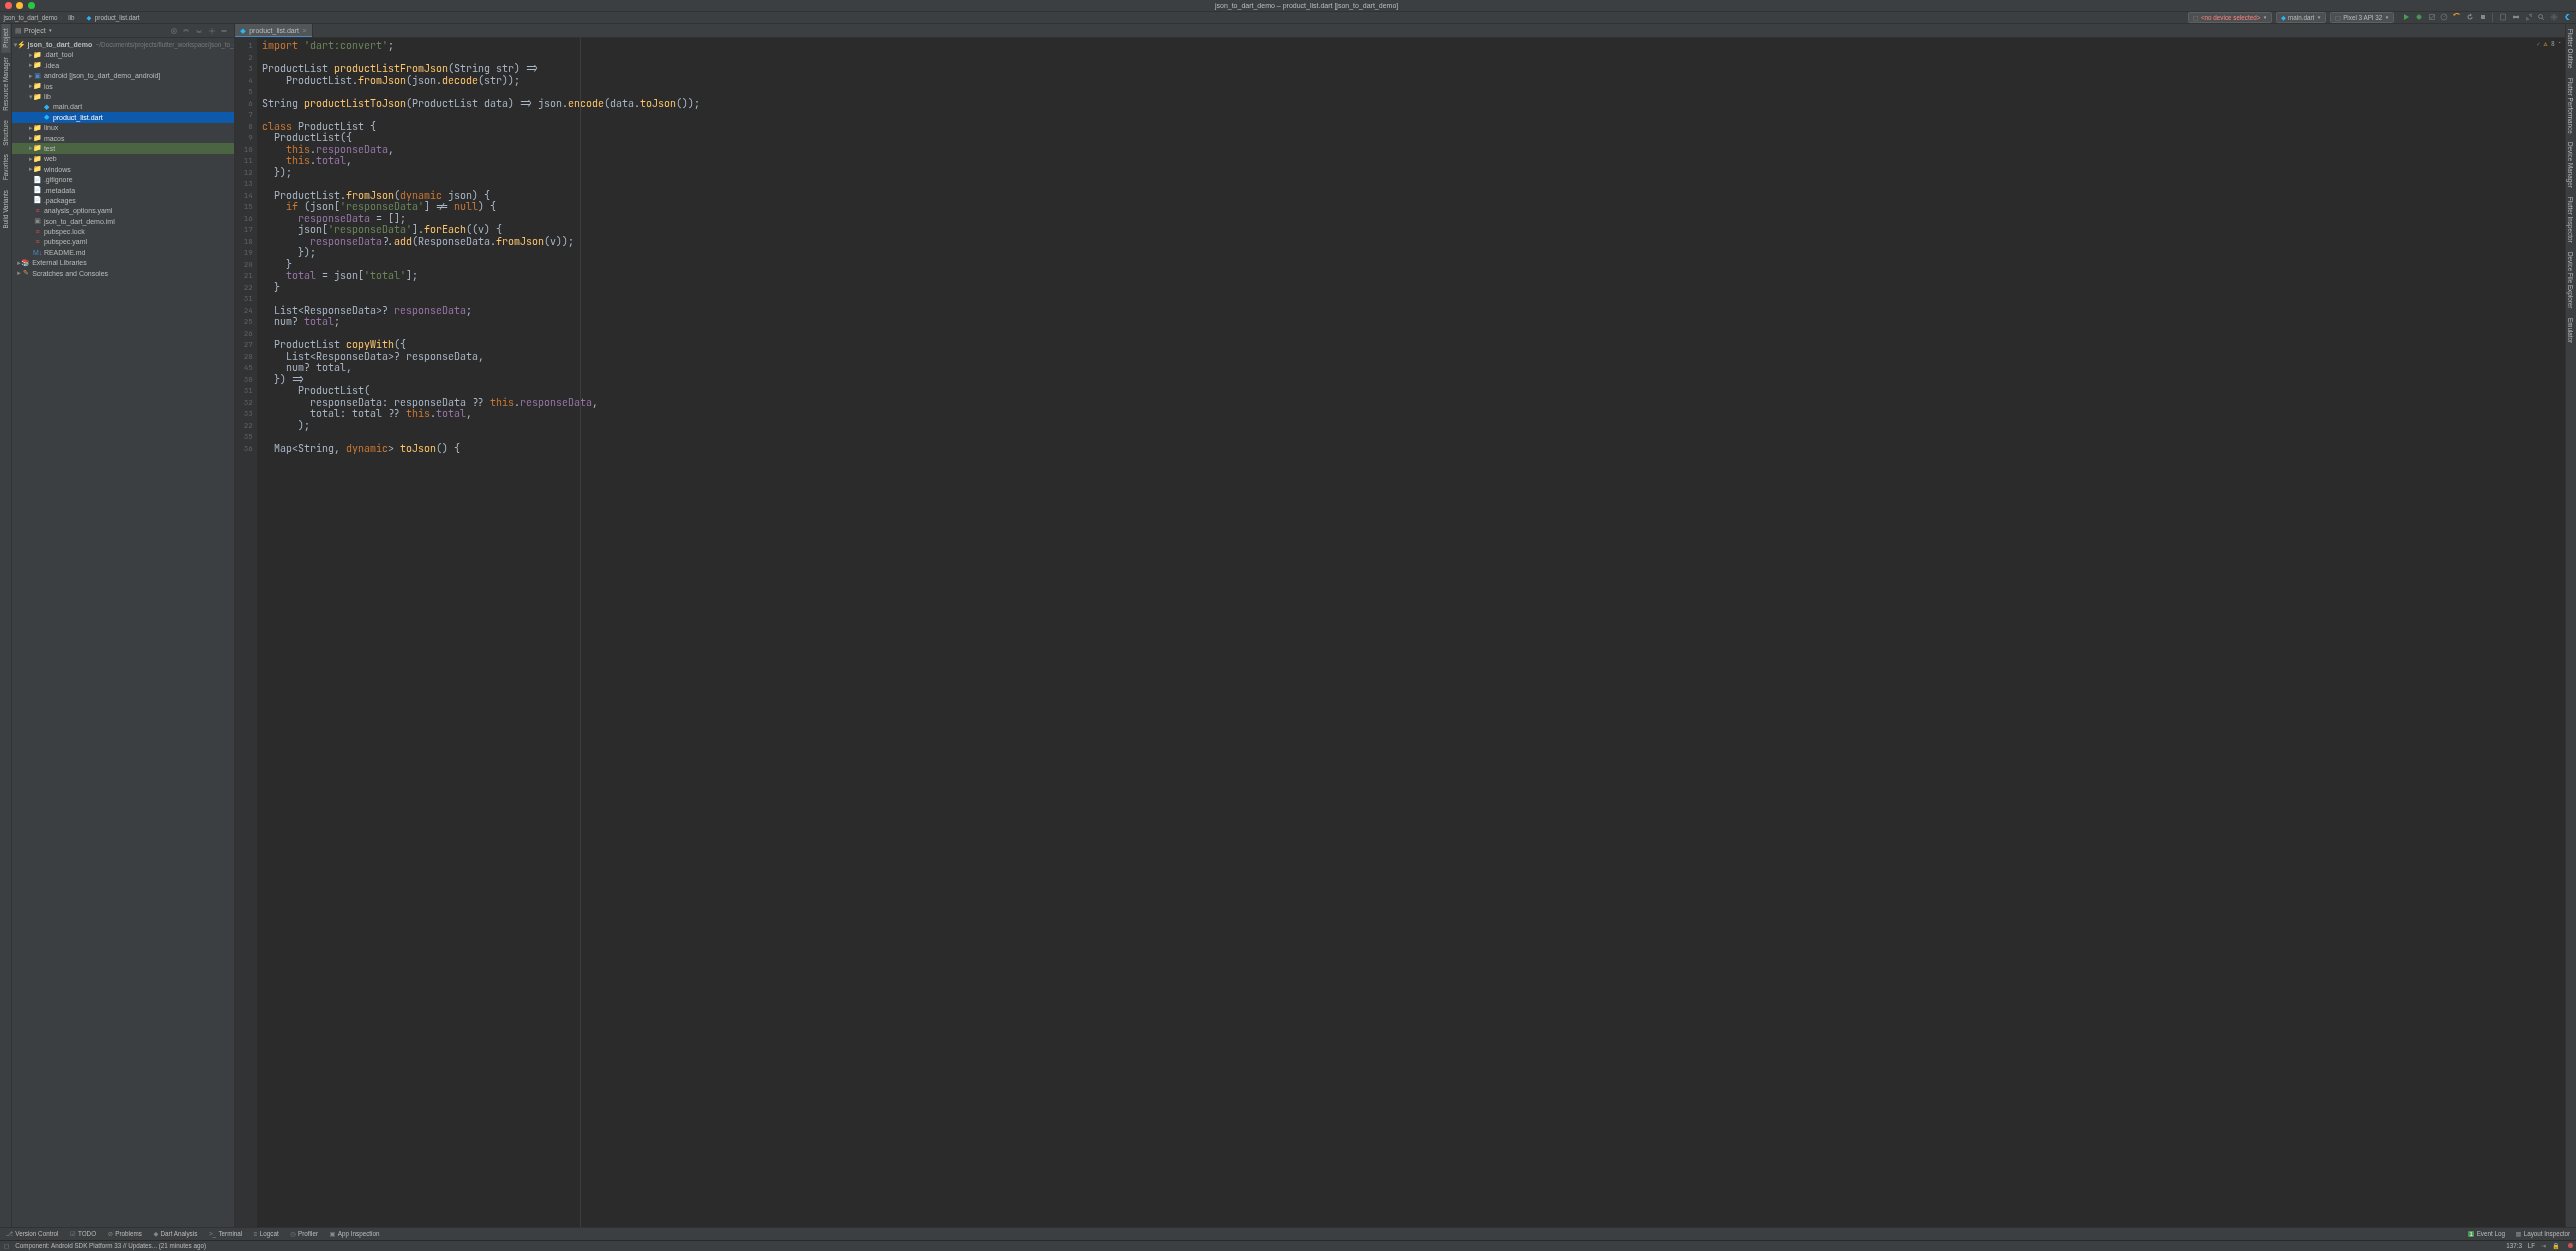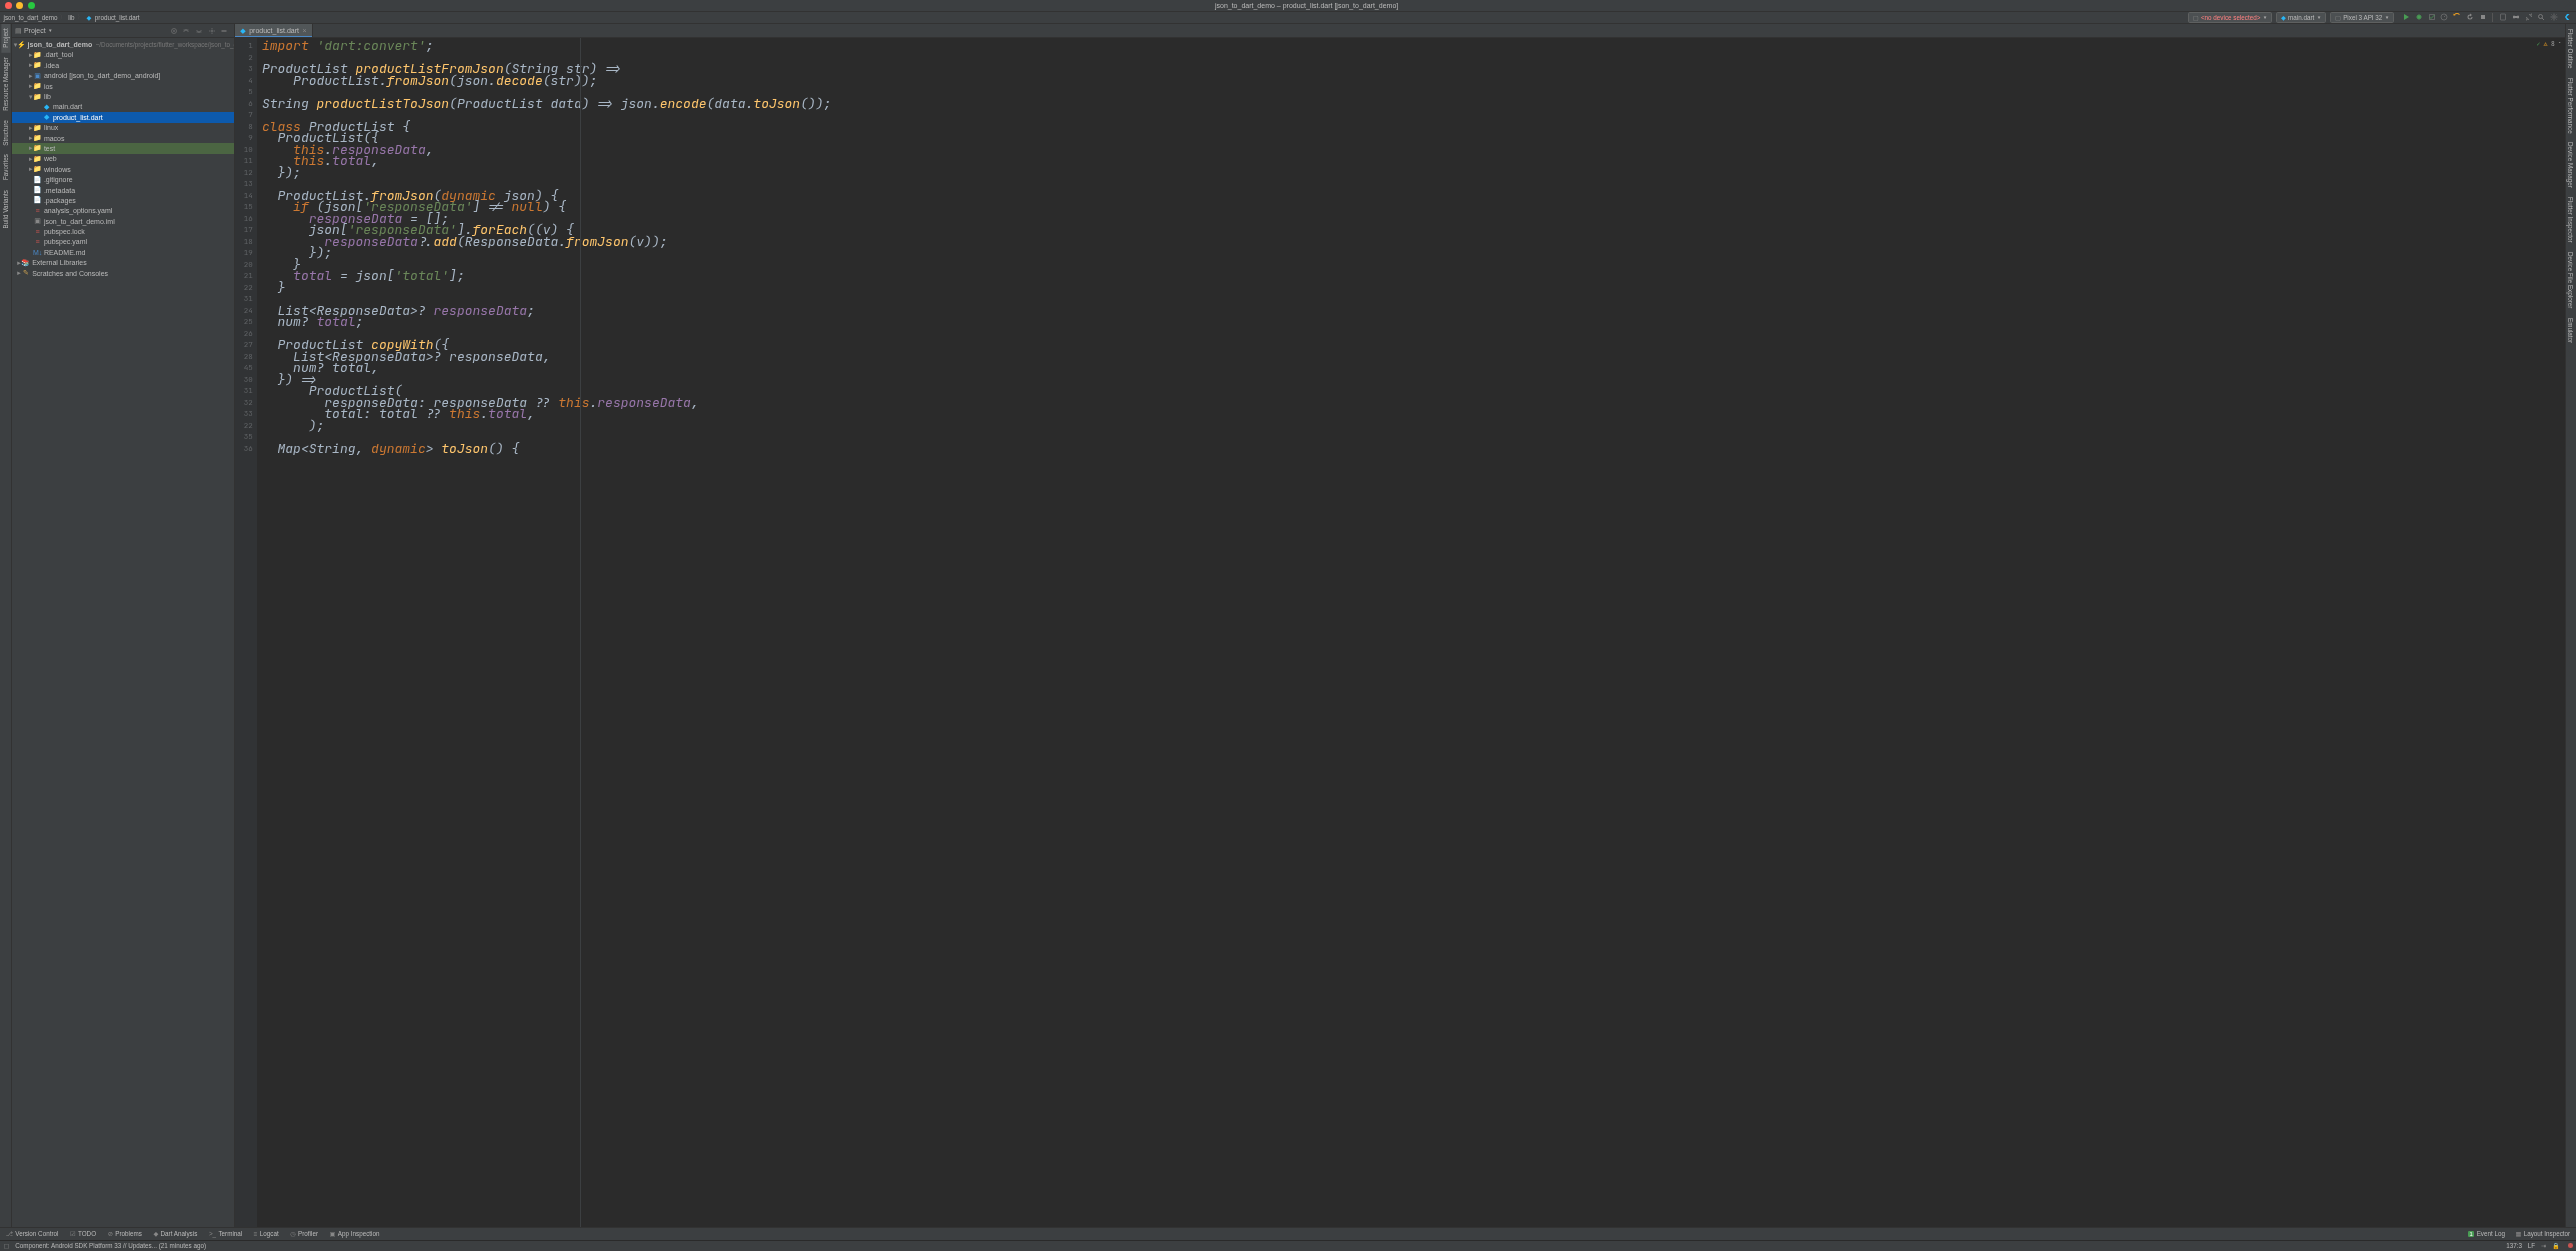--- a/index.html
+++ b/index.html
@@ -150,25 +150,24 @@
   color: #606366;
   text-align: right;
   padding: 2.3px 4.6px 2.3px 9.2px;
   font-size: 7.5px;
   line-height: 11.5px;
   user-select: none;
 }
 .code {
   flex: 1;
   padding: 2.3px 0;
-  font-size: 13px;
+  font-size: 10px;
   line-height: 11.5px;
   overflow: auto;
   white-space: pre;
-  font-style: italic;
 }
 .code-line { padding-left: 4.6px; }
 .k { color: #cc7832; }
 .s { color: #6a8759; }
 .t { color: #a9b7c6; }
 .c { color: #ffc66d; }
 .p { color: #9876aa; }
 
 .inspections {
   position:absolute; top:2.3px; right:3.5px;

